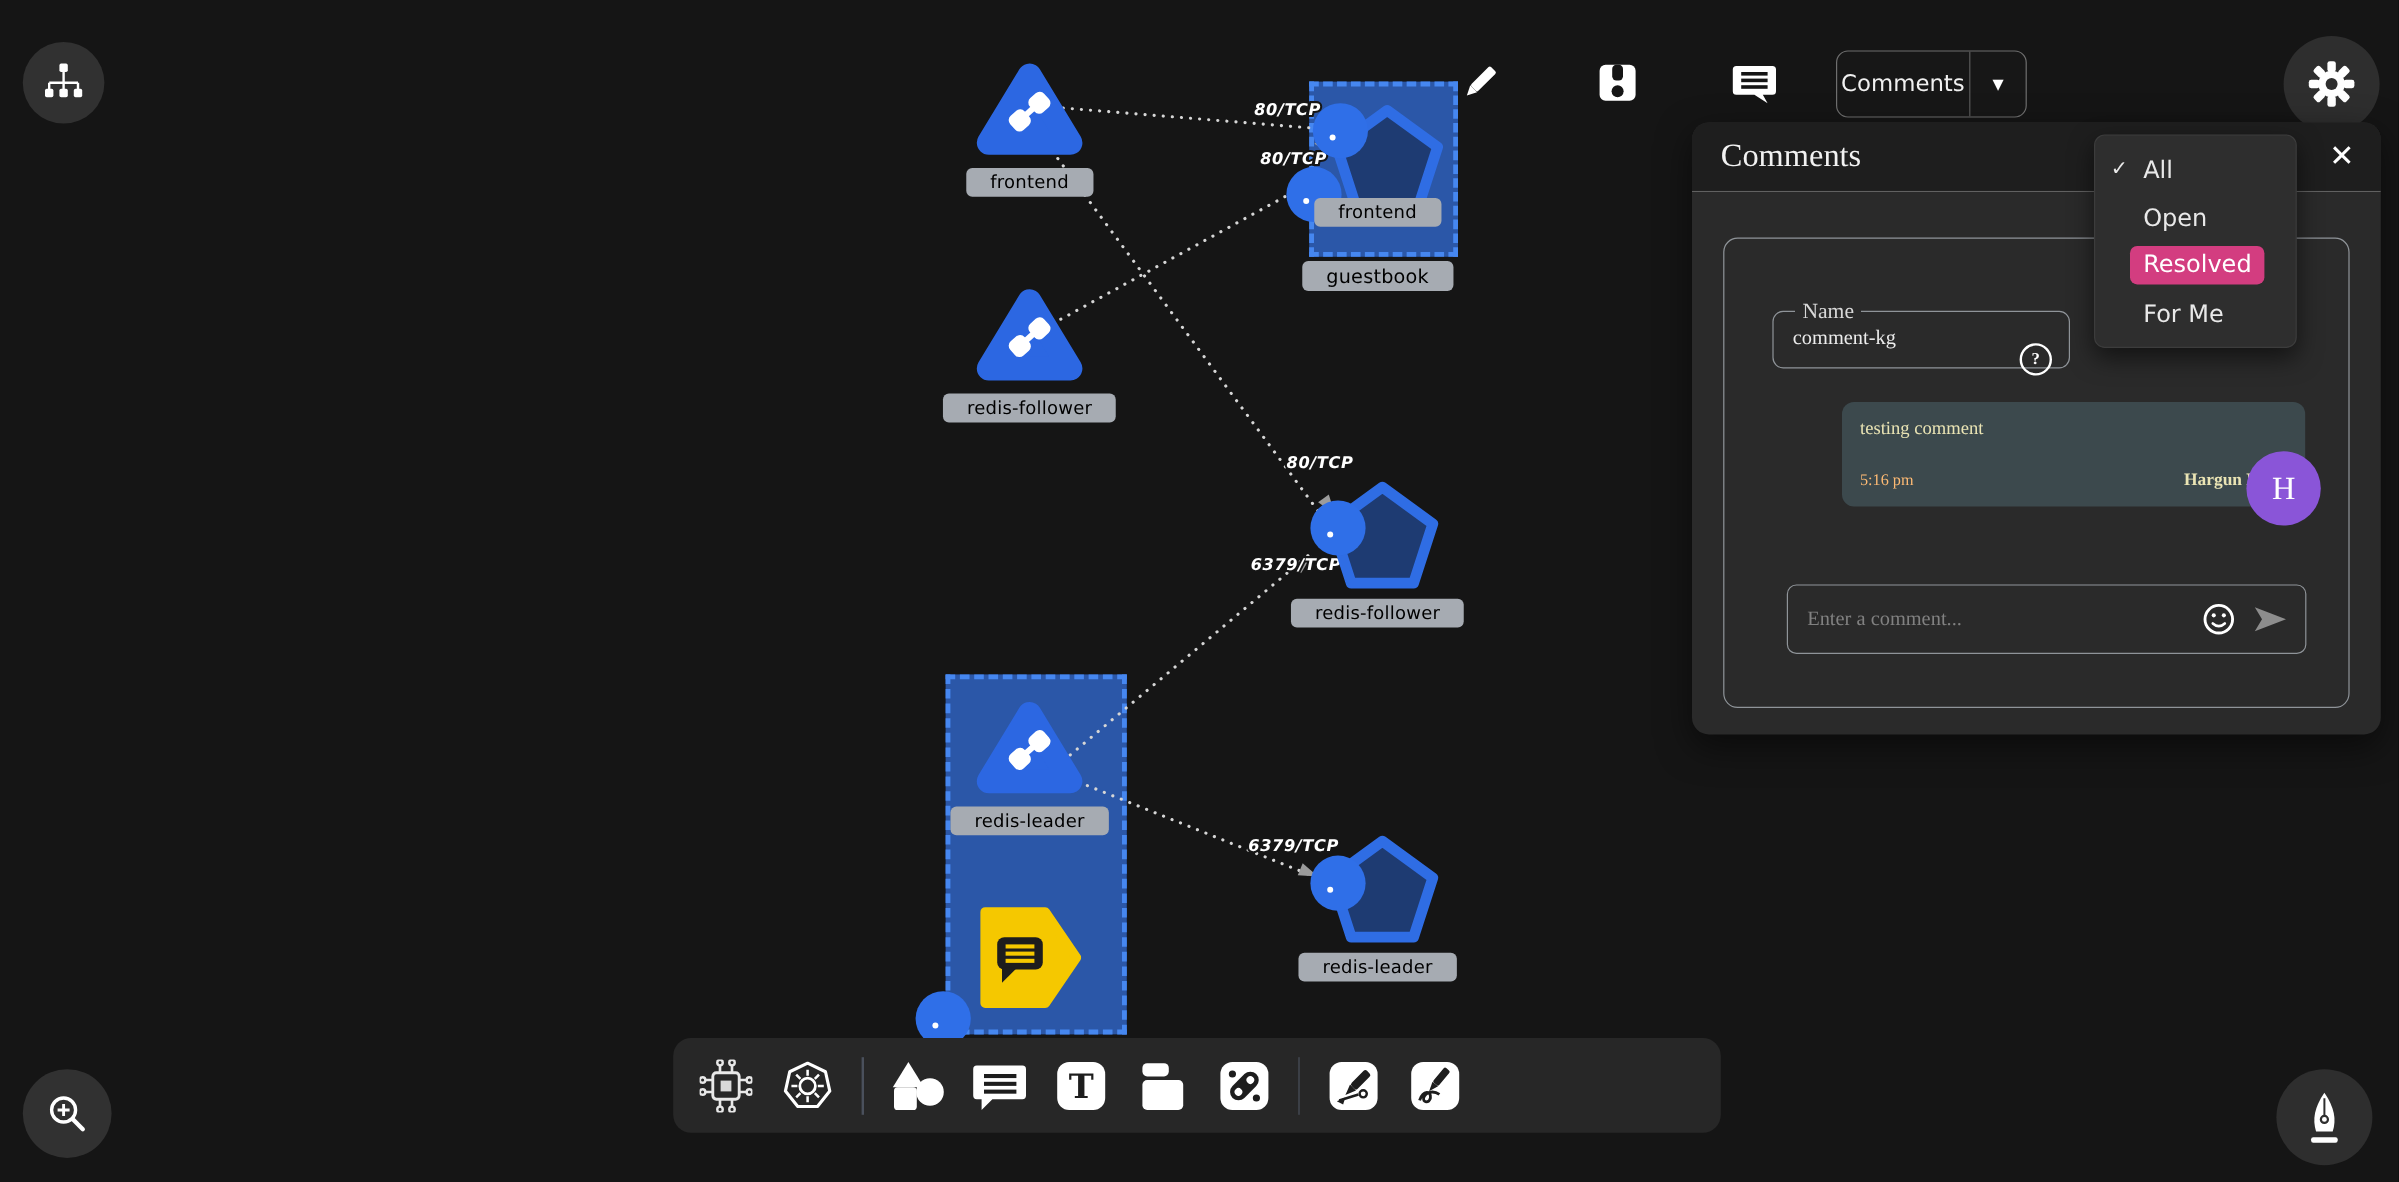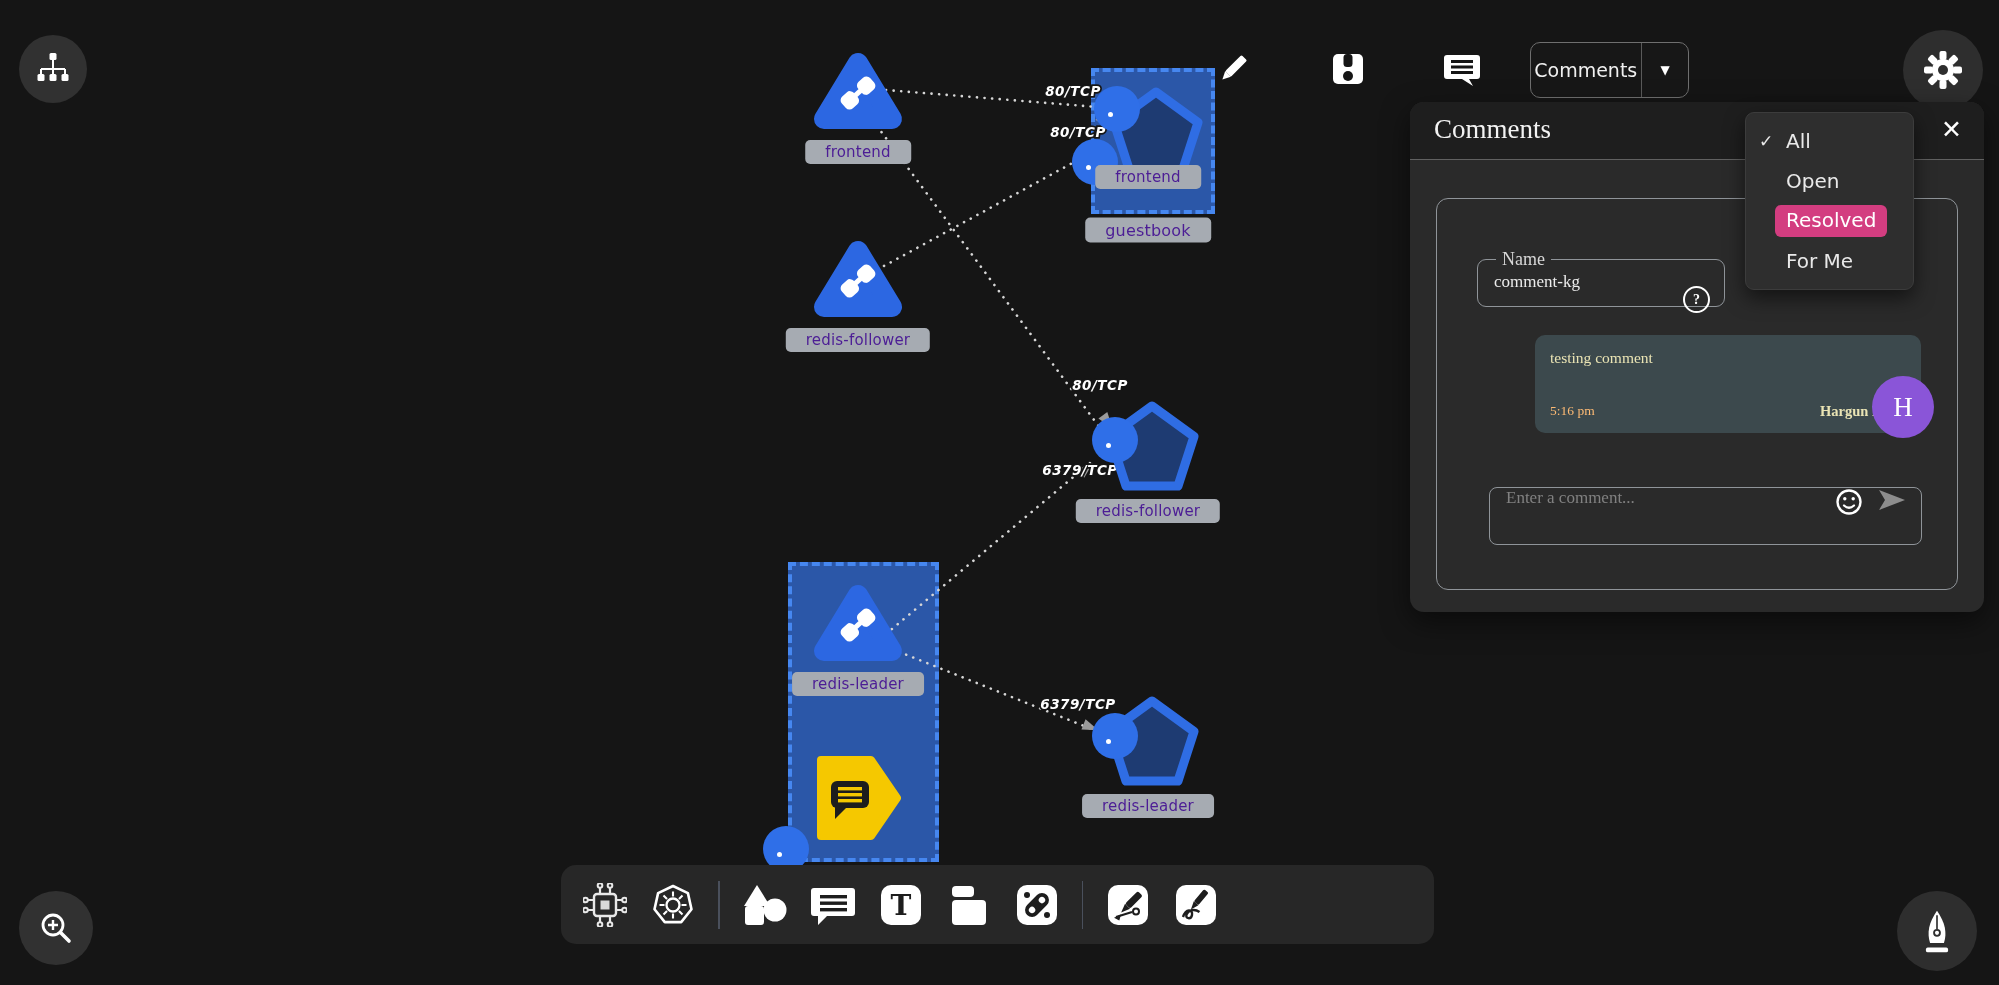--- a/index.html
+++ b/index.html
@@ -5,21 +5,21 @@
   html,body{margin:0;padding:0;background:#0b0b0b;}
   #stage{position:relative;width:1999px;height:985px;background:#151515;overflow:hidden;
          font-family:"DejaVu Sans","Liberation Sans",sans-serif;color:#ededed;}
   .circle-btn{position:absolute;border-radius:50%;background:#313131;display:flex;align-items:center;justify-content:center;cursor:pointer;}
   
   #groups-layer,#nodes-layer{position:absolute;inset:0;}
   #edges-svg{position:absolute;inset:0;z-index:2;}
   #groups-layer{z-index:1;} #nodes-layer{z-index:3;}
   .group{position:absolute;border:4px dashed #4687f0;background:#2b57a8;}
   .node{position:absolute;transform:translate(-50%,-50%);}
-  .node-label{position:absolute;transform:translate(-50%,-50%);background:#a6abb2;color:#4c1d95;
+  .node-label{position:absolute;transform:translate(-50%,-50%);background:#a6abb2;color:#000000;
               font-size:15px;padding:3px 20px;border-radius:5px;white-space:nowrap;z-index:4;letter-spacing:.2px;}
   .port{position:absolute;width:46px;height:46px;border-radius:50%;background:#2f6fe8;transform:translate(-50%,-50%);}
   .port::after{content:'';position:absolute;width:5px;height:5px;border-radius:50%;background:#fff;left:14px;top:26px;}
   .edge-label{font-size:13.5px;font-weight:bold;font-style:italic;fill:#ffffff;stroke:#161616;stroke-width:3.5px;
               paint-order:stroke;letter-spacing:.5px;}
   
   .topbar-icon{position:absolute;transform:translate(-50%,-50%);display:flex;align-items:center;justify-content:center;cursor:pointer;}
   .btn-actions{position:absolute;left:1530px;top:42px;width:157px;height:54px;border:1.5px solid #6f6f6f;
                border-radius:10px;background:#171717;display:flex;align-items:stretch;cursor:pointer;}
   .btn-actions .lbl{flex:1;display:flex;align-items:center;justify-content:center;font-size:19px;color:#f0f0f0;}
@@ -36,28 +36,28 @@
   .panel-header{position:absolute;left:0;top:0;right:0;height:57px;background:#1e1e1e;border-radius:14px 14px 0 0;
                 border-bottom:1.5px solid #616161;}
   .panel-title{position:absolute;left:24px;top:12px;font-size:27px;color:#f2f2f2;}
   .panel-close{position:absolute;right:22px;top:13px;font-size:25px;color:#fff;cursor:pointer;}
   .panel-container{position:absolute;left:26px;right:26px;top:96px;bottom:22px;border:1.5px solid #8f9499;border-radius:12px;}
   .name-fieldset{position:absolute;left:40px;top:50px;width:222px;height:56px;border:1.5px solid #8f9499;border-radius:9px;margin:0;padding:0 12px;}
   .name-fieldset legend{font-size:18px;color:#d8d8d8;padding:0 6px;margin-left:6px;}
   .name-value{font-size:17px;color:#ececec;position:relative;top:2px;left:4px;text-align:center;}
   .help-circle{position:absolute;right:14px;top:16px;width:23px;height:23px;border:2px solid #fff;border-radius:50%;
                display:flex;align-items:center;justify-content:center;font-size:14px;font-weight:bold;color:#fff;}
-  .bubble{position:absolute;left:98px;top:136px;width:386px;height:98px;background:#3c494d;border-radius:10px;}
+  .bubble{position:absolute;left:98px;top:136px;width:386px;height:87px;background:#3c494d;border-radius:10px;}
   .bubble-text{position:absolute;left:15px;top:14px;font-size:15.5px;color:#eae4b4;}
   .bubble-time{position:absolute;left:15px;bottom:14px;font-size:13.5px;color:#fdba74;}
   .bubble-author{position:absolute;right:16px;bottom:13px;font-size:14.5px;font-weight:bold;color:#eae4b4;}
   .avatar{position:absolute;left:435px;top:177px;width:62px;height:62px;border-radius:50%;background:#8a55d8;
           display:flex;align-items:center;justify-content:center;font-size:27px;color:#fff;z-index:2;}
   .comment-input{position:absolute;left:52px;top:288px;width:431px;height:56px;border:1.5px solid #8f9499;border-radius:8px;
-                 display:flex;align-items:flex-start;}
+                 display:flex;align-items:center;}
   .comment-input .ph{flex:1;padding-left:16px;font-size:17px;color:#818181;}
   .comment-input .ic{margin-right:14px;display:flex;align-items:center;cursor:pointer;}
   
   .dropdown{position:absolute;left:1745px;top:112px;width:167px;background:#2e2e2e;border:1px solid #3c3c3c;border-radius:9px;
             box-shadow:0 8px 20px rgba(0,0,0,.55);z-index:60;padding:8px 0;}
   .dd-item{height:40px;display:flex;align-items:center;padding-left:13px;font-size:20px;color:#e9e9e9;cursor:pointer;}
   .dd-check{width:27px;font-size:17px;color:#e9e9e9;}
   .dd-gutter{width:27px;}
   .dd-pill{background:#d33d80;color:#fff;border-radius:6px;padding:3px 11px 5px 11px;margin-left:-11px;}
   

